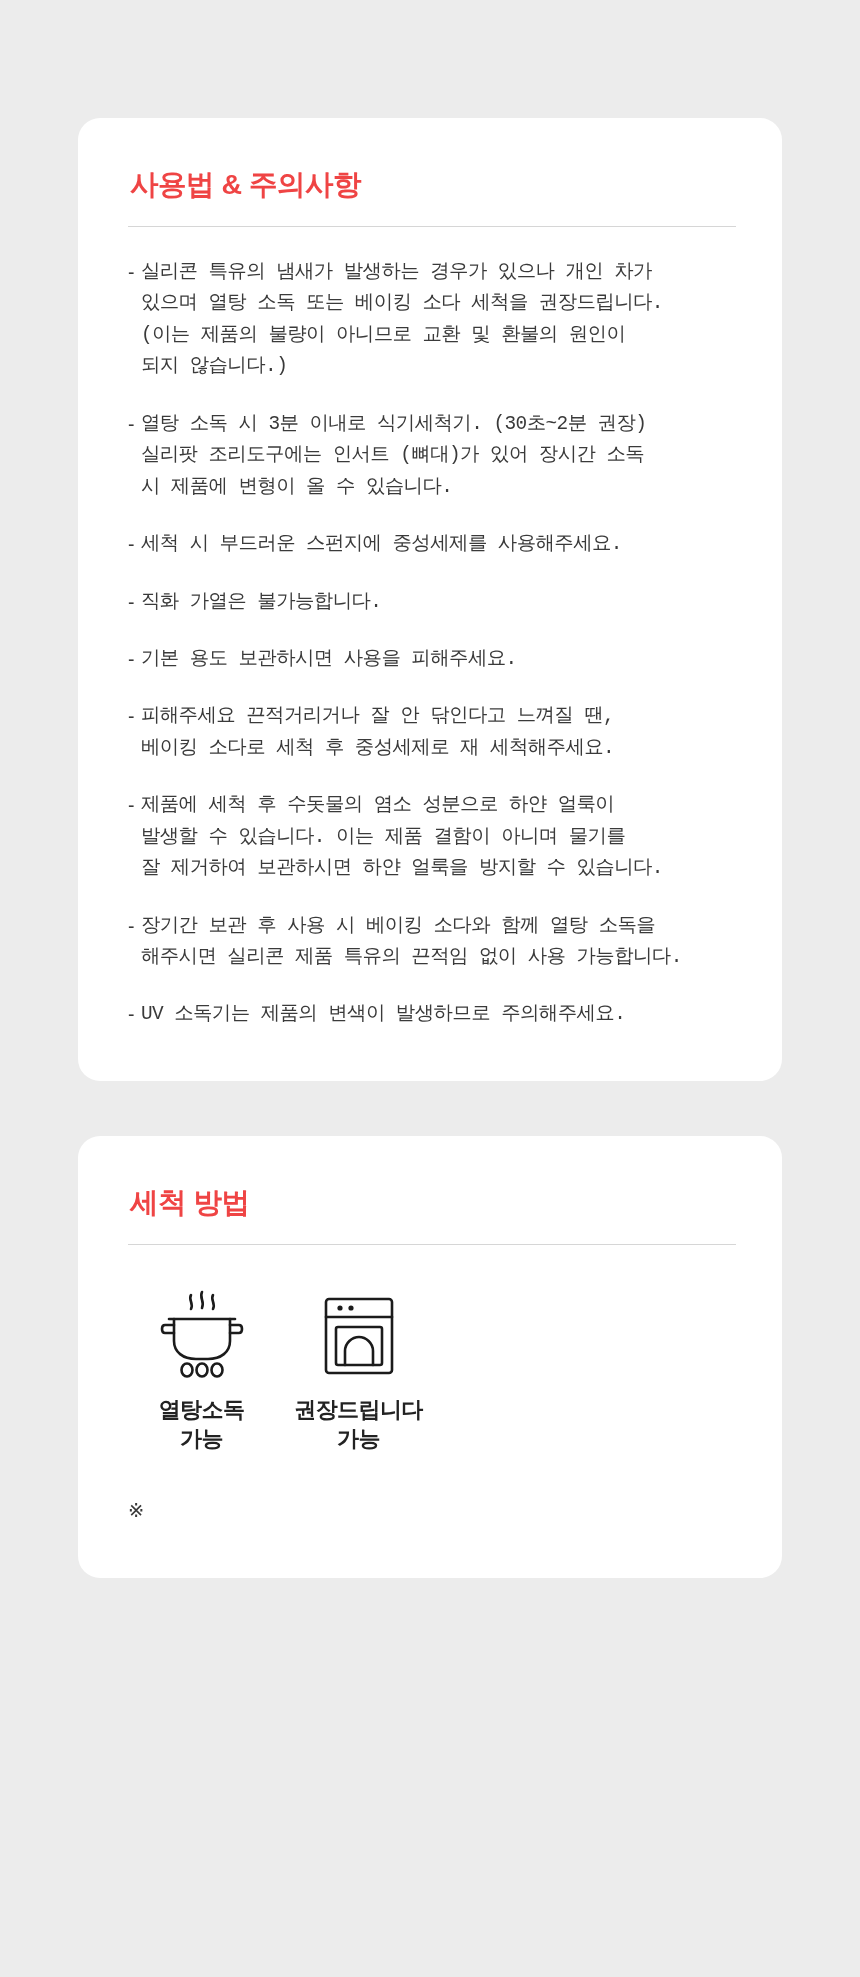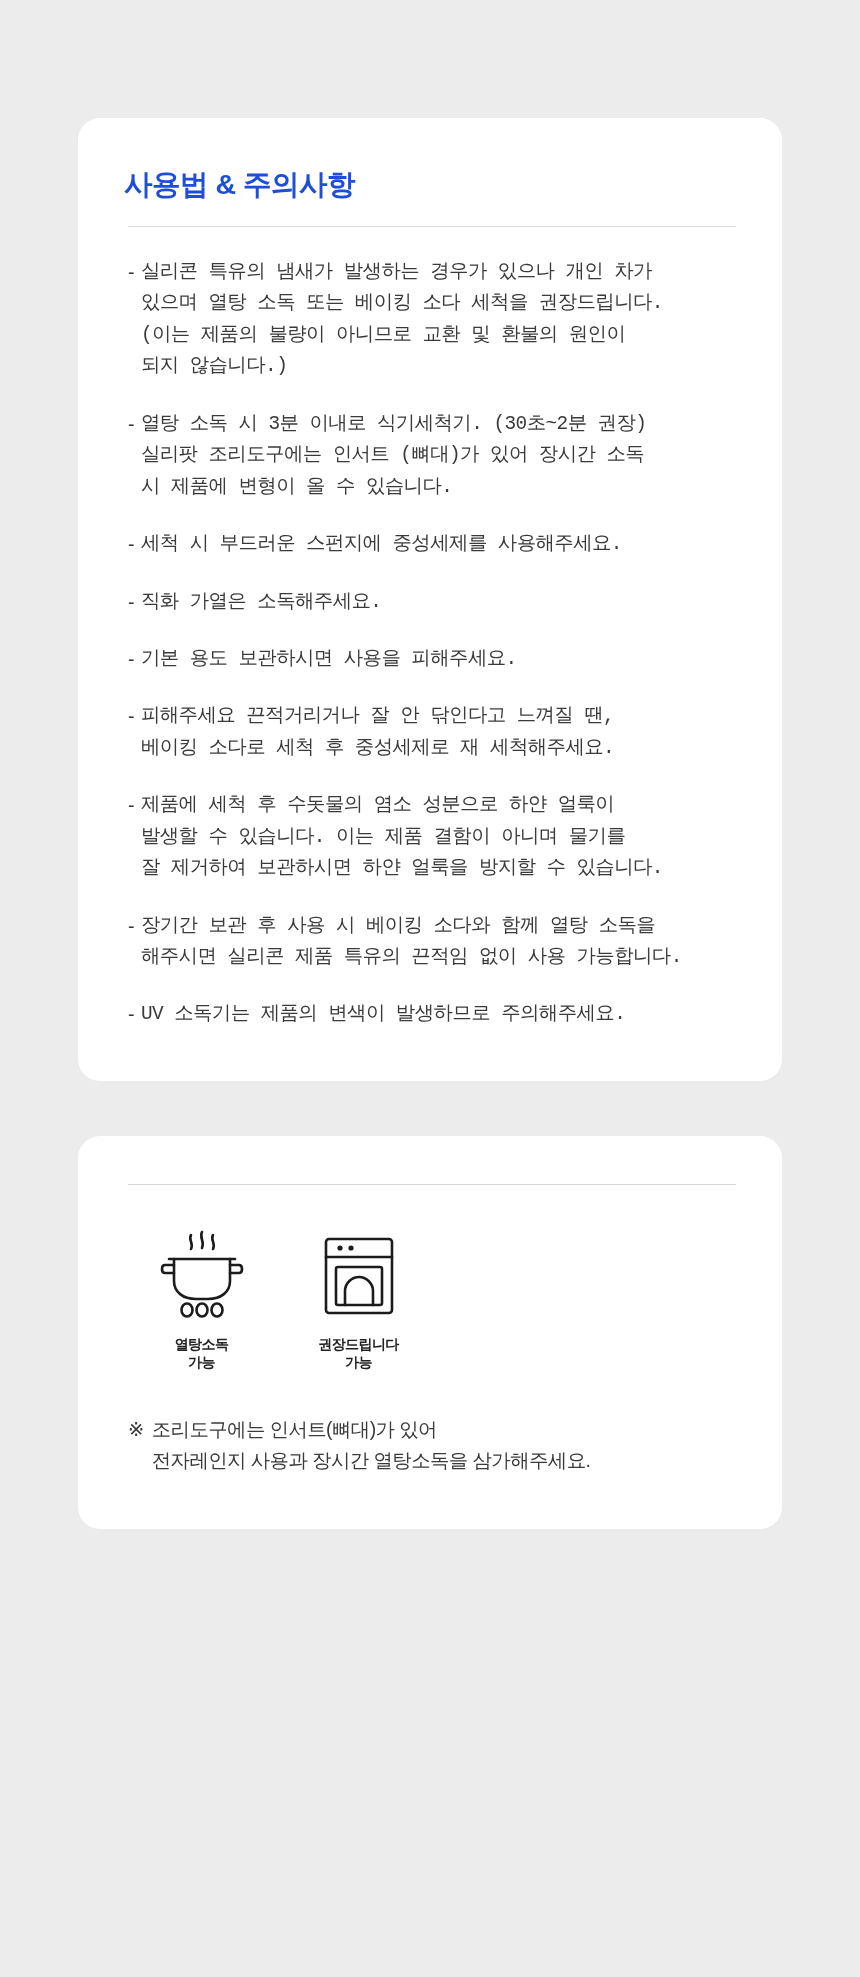--- a/index.html
+++ b/index.html
@@ -26,22 +26,22 @@
   .card {
     background: #ffffff;
     border-radius: 22px;
     box-sizing: border-box;
     padding: 48px 44px 44px 44px;
   }
   .card-title {
     font-size: 28.5px;
     font-weight: bold;
     letter-spacing: -0.5px;
-    color: #1d4ed8;
-    margin: 0 0 22px 2px;
+    color: #ef4444;
+    margin: 0 0 22px 8px;
   }
   .rule {
     height: 1px;
     background: #d6d6d6;
     margin: 0 2px 30px 6px;
   }
   .notice-list {
     list-style: none;
     margin: 0;
     padding: 0 0 0 6px;
@@ -88,21 +88,21 @@
     gap: 14px;
   }
   .icon-art {
     width: 118px;
     height: 92px;
     display: flex;
     align-items: center;
     justify-content: center;
   }
   .icon-caption {
-    font-size: 14px;
+    font-size: 22px;
     font-weight: bold;
     line-height: 1.32;
     letter-spacing: -0.6px;
     text-align: center;
     color: #222222;
     white-space: pre-line;
   }
   .footnote {
     display: flex;
     align-items: flex-start;
@@ -141,21 +141,21 @@
         <span class="notice-text">열탕 소독 시 3분 이내로 식기세척기. (30초~2분 권장)
 실리팟 조리도구에는 인서트 (뼈대)가 있어 장시간 소독
 시 제품에 변형이 올 수 있습니다.</span>
       </li>
       <li class="notice-item">
         <span class="notice-dash">-</span>
         <span class="notice-text">세척 시 부드러운 스펀지에 중성세제를 사용해주세요.</span>
       </li>
       <li class="notice-item">
         <span class="notice-dash">-</span>
-        <span class="notice-text">직화 가열은 소독해주세요.</span>
+        <span class="notice-text">직화 가열은 불가능합니다.</span>
       </li>
       <li class="notice-item">
         <span class="notice-dash">-</span>
         <span class="notice-text">기본 용도 보관하시면 사용을 피해주세요.</span>
       </li>
       <li class="notice-item">
         <span class="notice-dash">-</span>
         <span class="notice-text">피해주세요 끈적거리거나 잘 안 닦인다고 느껴질 땐,
 베이킹 소다로 세척 후 중성세제로 재 세척해주세요.</span>
       </li>
@@ -171,20 +171,21 @@
 해주시면 실리콘 제품 특유의 끈적임 없이 사용 가능합니다.</span>
       </li>
       <li class="notice-item">
         <span class="notice-dash">-</span>
         <span class="notice-text">UV 소독기는 제품의 변색이 발생하므로 주의해주세요.</span>
       </li>
     </ul>
   </section>
 
   <section class="card wash-card">
+    <h2 class="card-title">세척 방법</h2>
     <div class="rule"></div>
 
     <div class="icon-row">
 
       <div class="icon-block">
         <div class="icon-art">
           <svg width="118" height="92" viewBox="0 0 118 92" fill="none" stroke="#1b1b1b" stroke-width="2.6" stroke-linecap="round" stroke-linejoin="round">
 
             <path d="M48 6 C45 11, 51 14, 48 20"></path>
             <path d="M59 3 C56 9, 62 12, 59 19"></path>
@@ -219,18 +220,16 @@
         </div>
         <div class="icon-caption">권장드립니다
 가능</div>
       </div>
 
 
     </div>
 
     <div class="footnote">
       <span class="footnote-mark">※</span>
-      <span class="footnote-text">조리도구에는 인서트(뼈대)가 있어
-전자레인지 사용과 장시간 열탕소독을 삼가해주세요.</span>
     </div>
   </section>
 
 </div>
 
 </body></html>

